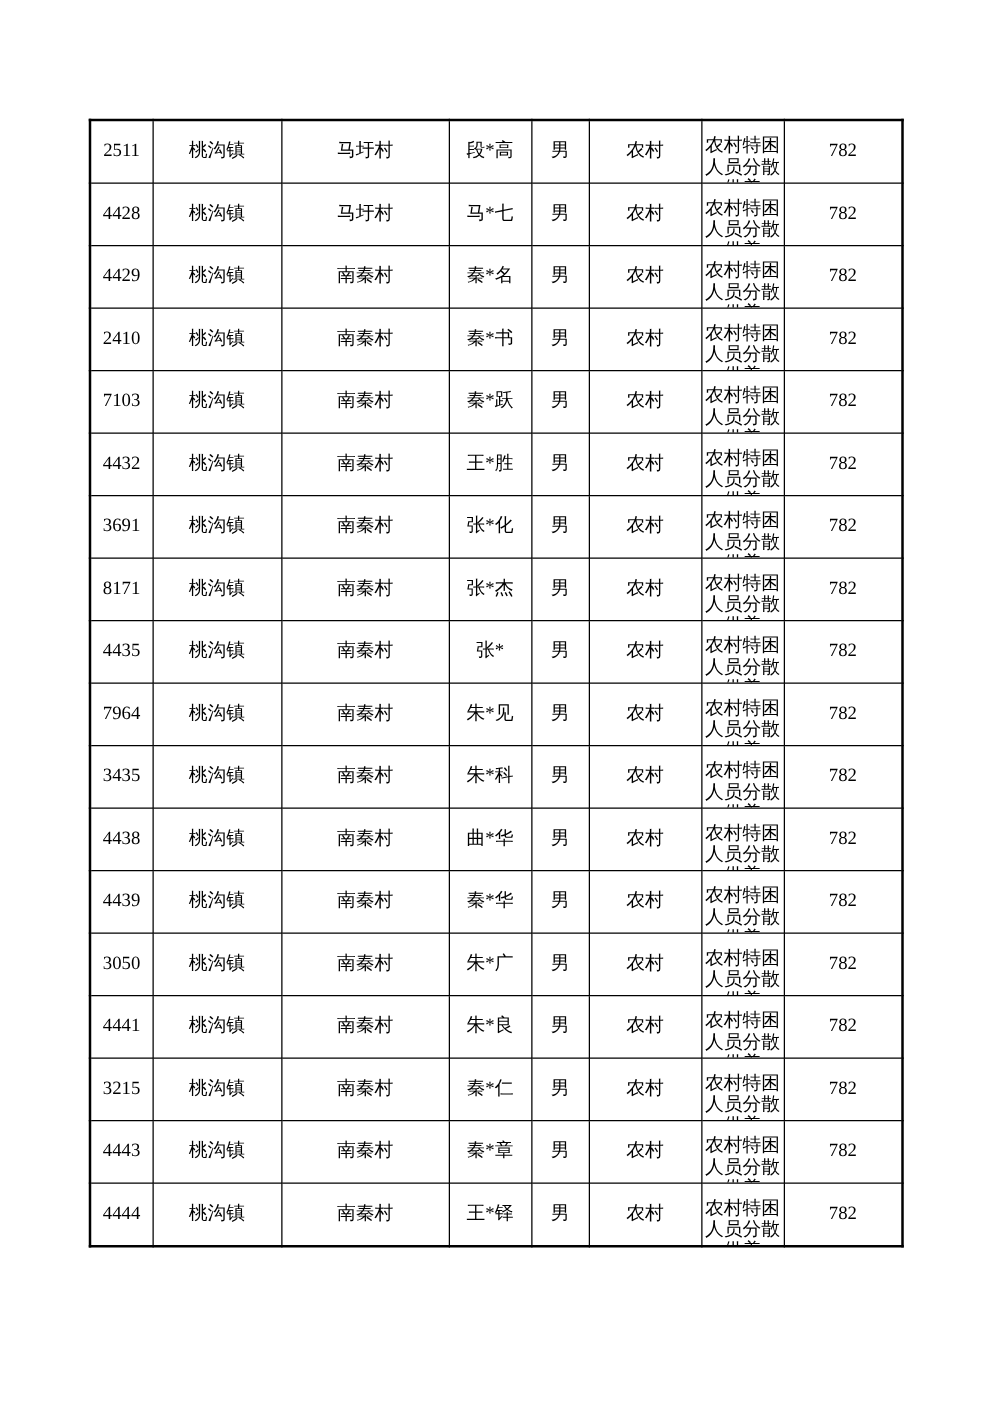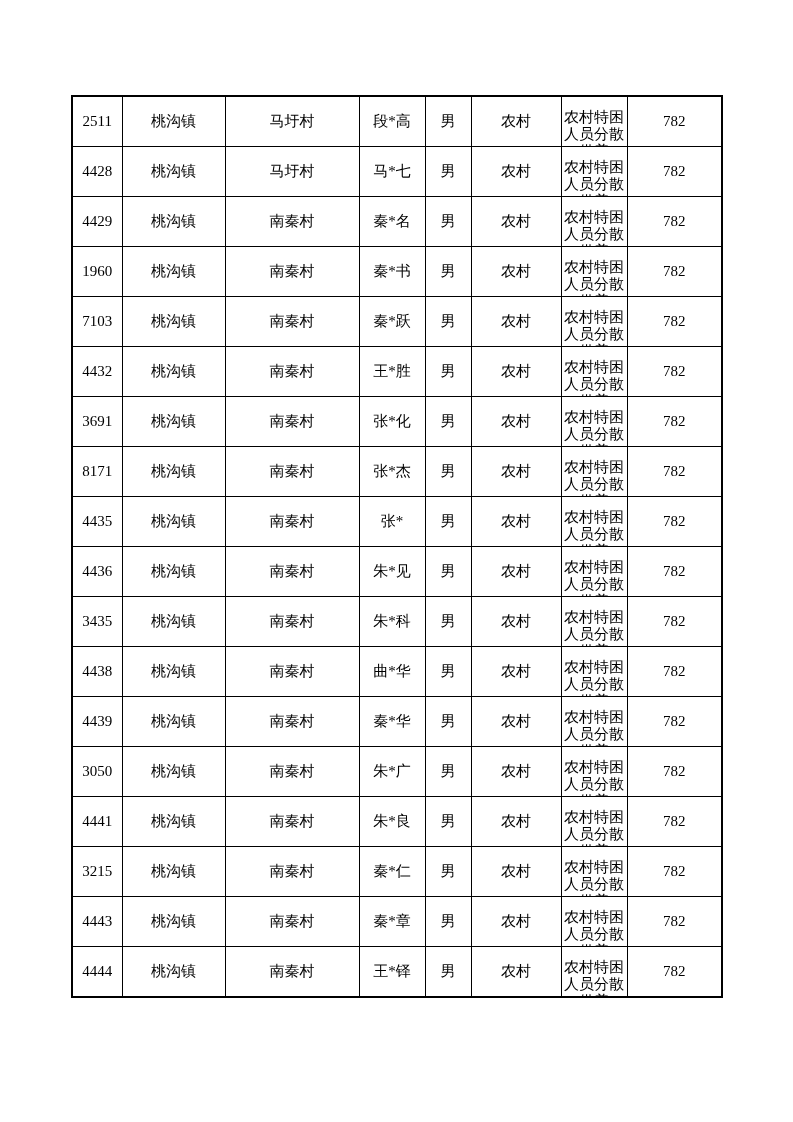--- a/index.html
+++ b/index.html
@@ -108,21 +108,21 @@
             <td class="col-village">南秦村</td>
             <td class="col-name">秦*名</td>
             <td class="col-gender">男</td>
             <td class="col-area">农村</td>
             <td class="col-category">
               <div class="category-clip">农村特困人员分散供养</div>
             </td>
             <td class="col-amount">782</td>
           </tr>
           <tr>
-            <td class="col-serial">1960</td>
+            <td class="col-serial">2410</td>
             <td class="col-town">桃沟镇</td>
             <td class="col-village">南秦村</td>
             <td class="col-name">秦*书</td>
             <td class="col-gender">男</td>
             <td class="col-area">农村</td>
             <td class="col-category">
               <div class="category-clip">农村特困人员分散供养</div>
             </td>
             <td class="col-amount">782</td>
           </tr>
@@ -180,21 +180,21 @@
             <td class="col-village">南秦村</td>
             <td class="col-name">张*</td>
             <td class="col-gender">男</td>
             <td class="col-area">农村</td>
             <td class="col-category">
               <div class="category-clip">农村特困人员分散供养</div>
             </td>
             <td class="col-amount">782</td>
           </tr>
           <tr>
-            <td class="col-serial">4436</td>
+            <td class="col-serial">7964</td>
             <td class="col-town">桃沟镇</td>
             <td class="col-village">南秦村</td>
             <td class="col-name">朱*见</td>
             <td class="col-gender">男</td>
             <td class="col-area">农村</td>
             <td class="col-category">
               <div class="category-clip">农村特困人员分散供养</div>
             </td>
             <td class="col-amount">782</td>
           </tr>

